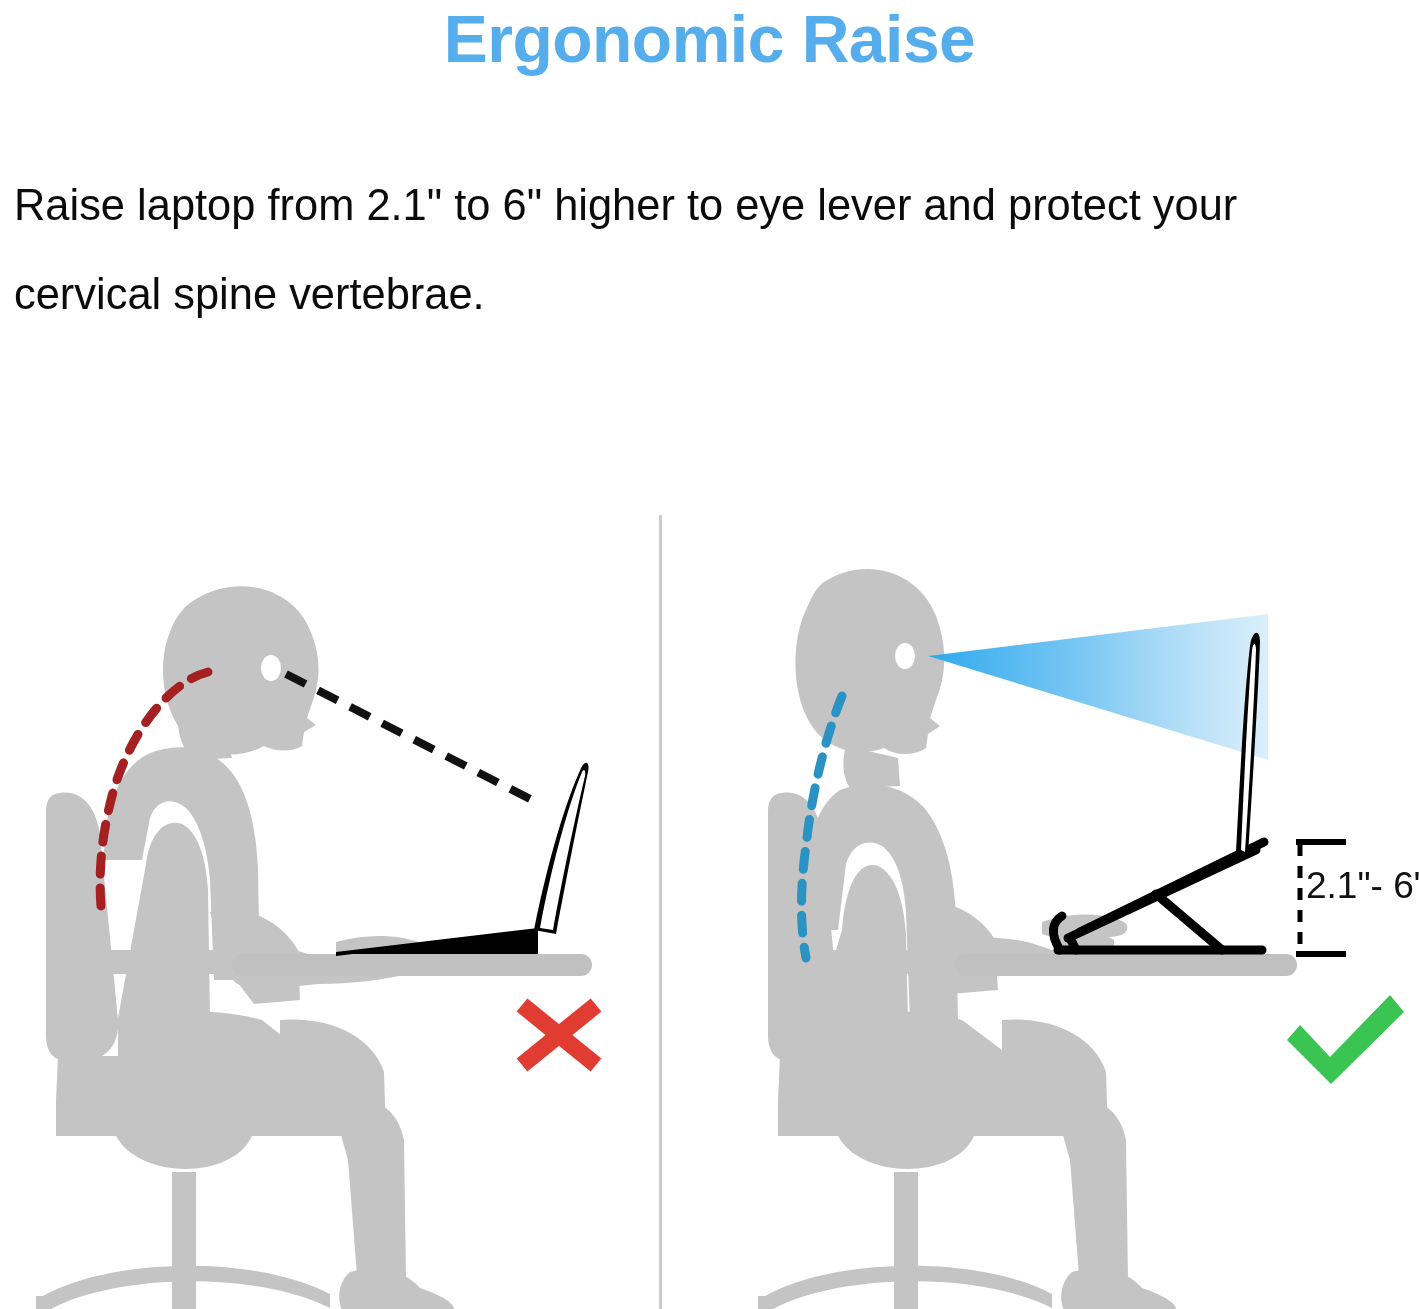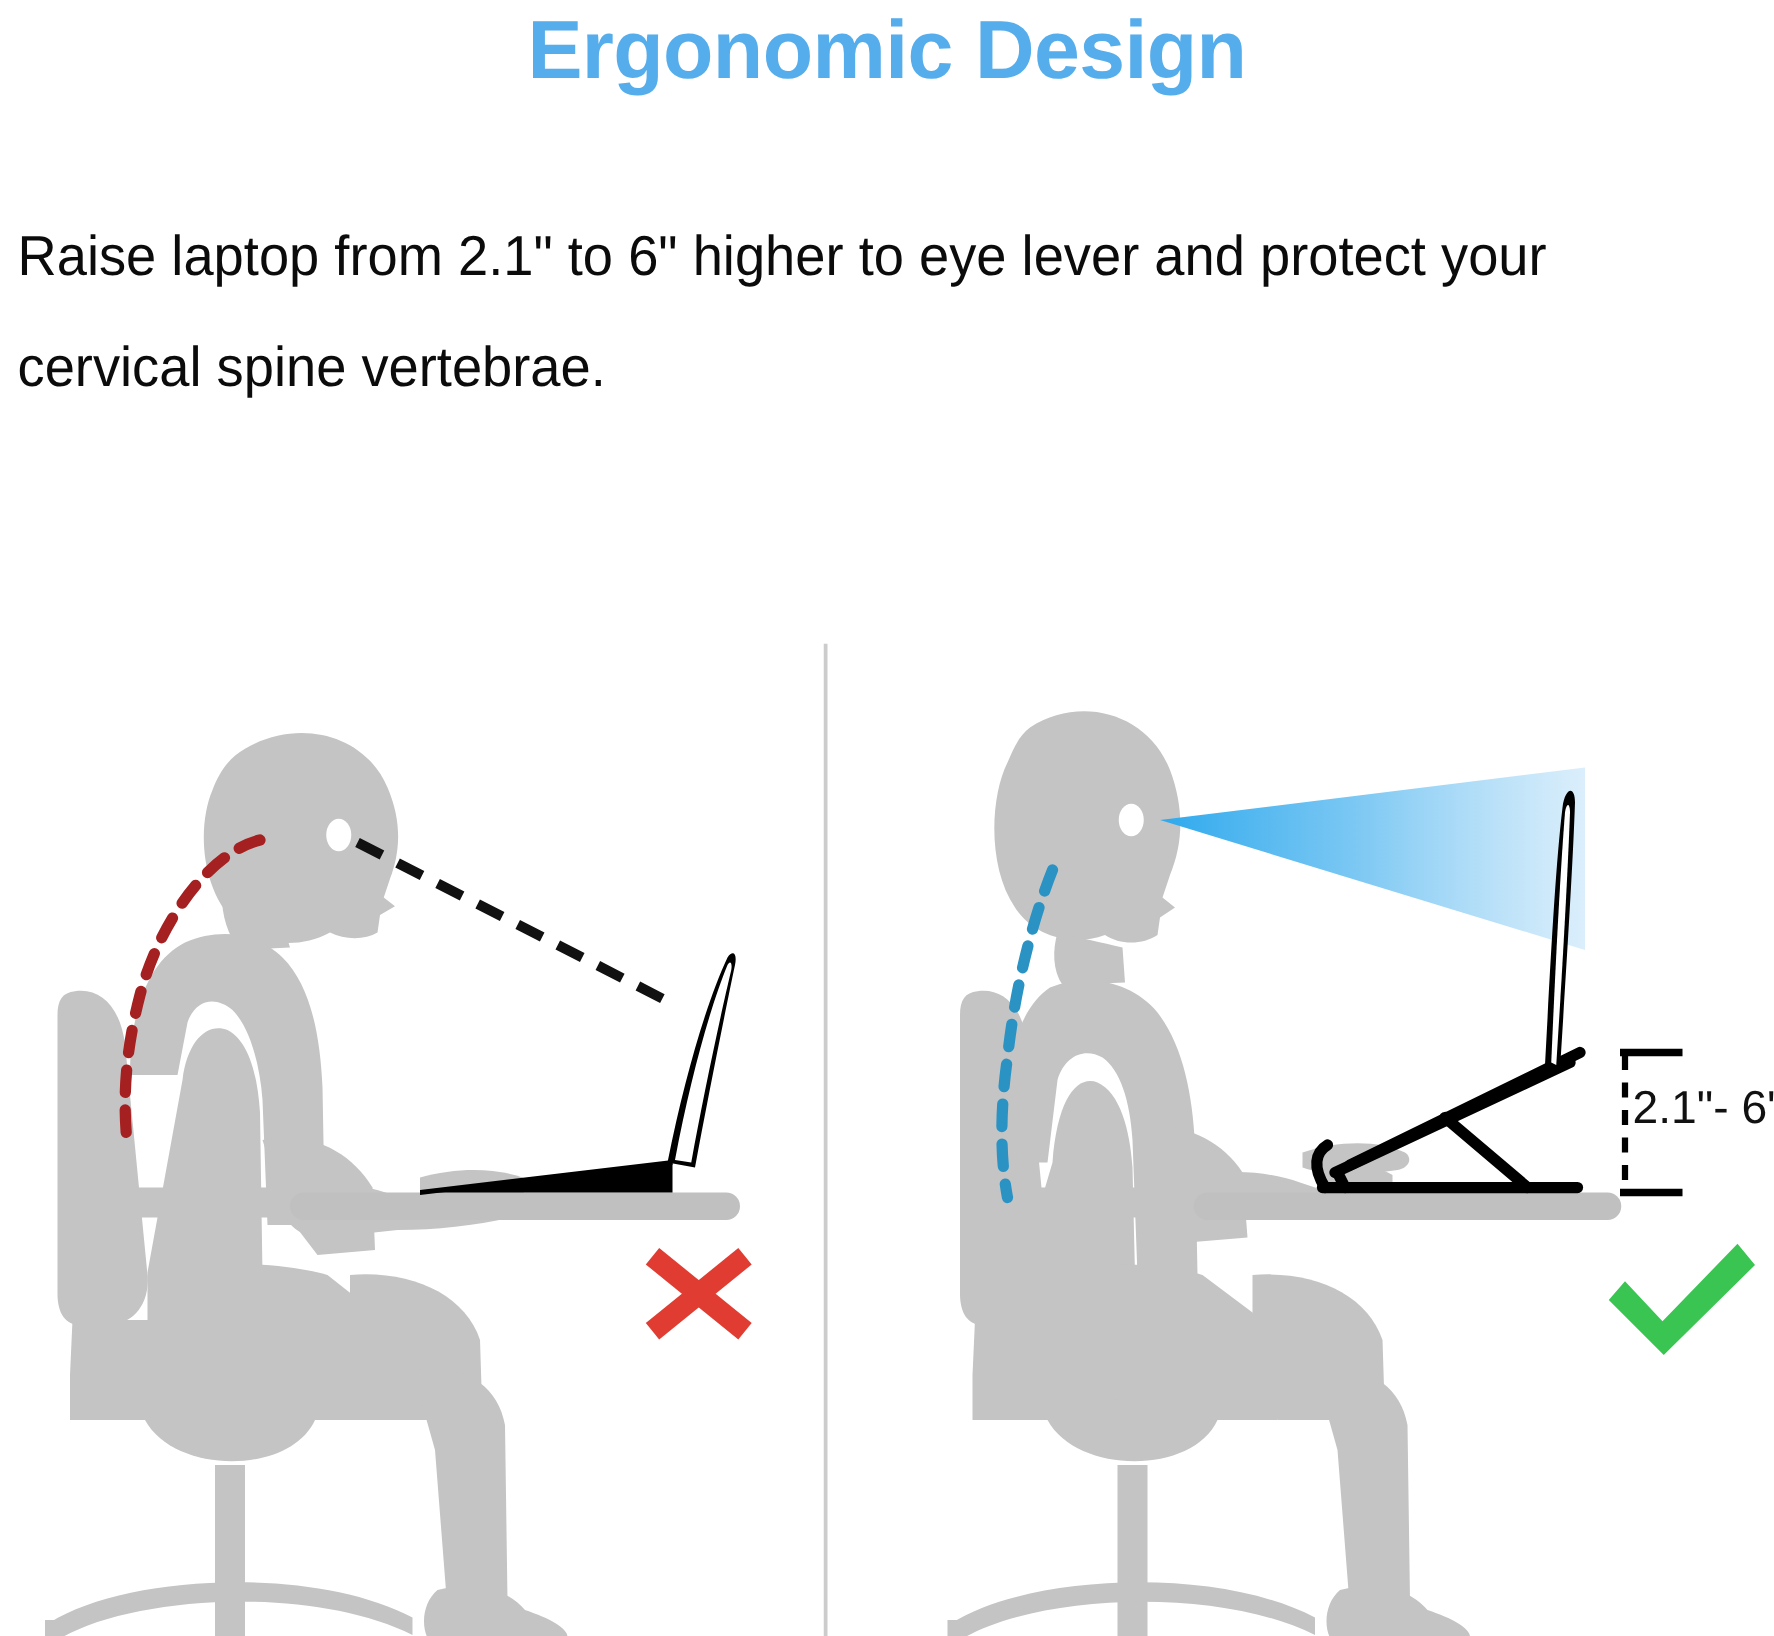--- a/index.html
+++ b/index.html
@@ -35,21 +35,21 @@
     background:#cccccc;
   }
   .svgwrap{position:absolute;left:0;top:0;width:1419px;height:849px;}
   svg{display:block;}
 </style>
 </head>
 <body>
 
 <div class="page">
 
-  <div class="title">Ergonomic Design</div>
+  <div class="title">Ergonomic Raise</div>
   <div class="subtitle">Raise laptop from 2.1" to 6" higher to eye lever and protect your cervical spine vertebrae.</div>
 
   <div class="illu">
 
     <div class="divider"></div>
 
     <div class="svgwrap">
     <svg width="1419" height="849" viewBox="0 0 1419 849" xmlns="http://www.w3.org/2000/svg">
       <defs>
         <linearGradient id="coneGrad" x1="0" y1="0" x2="1" y2="0">

